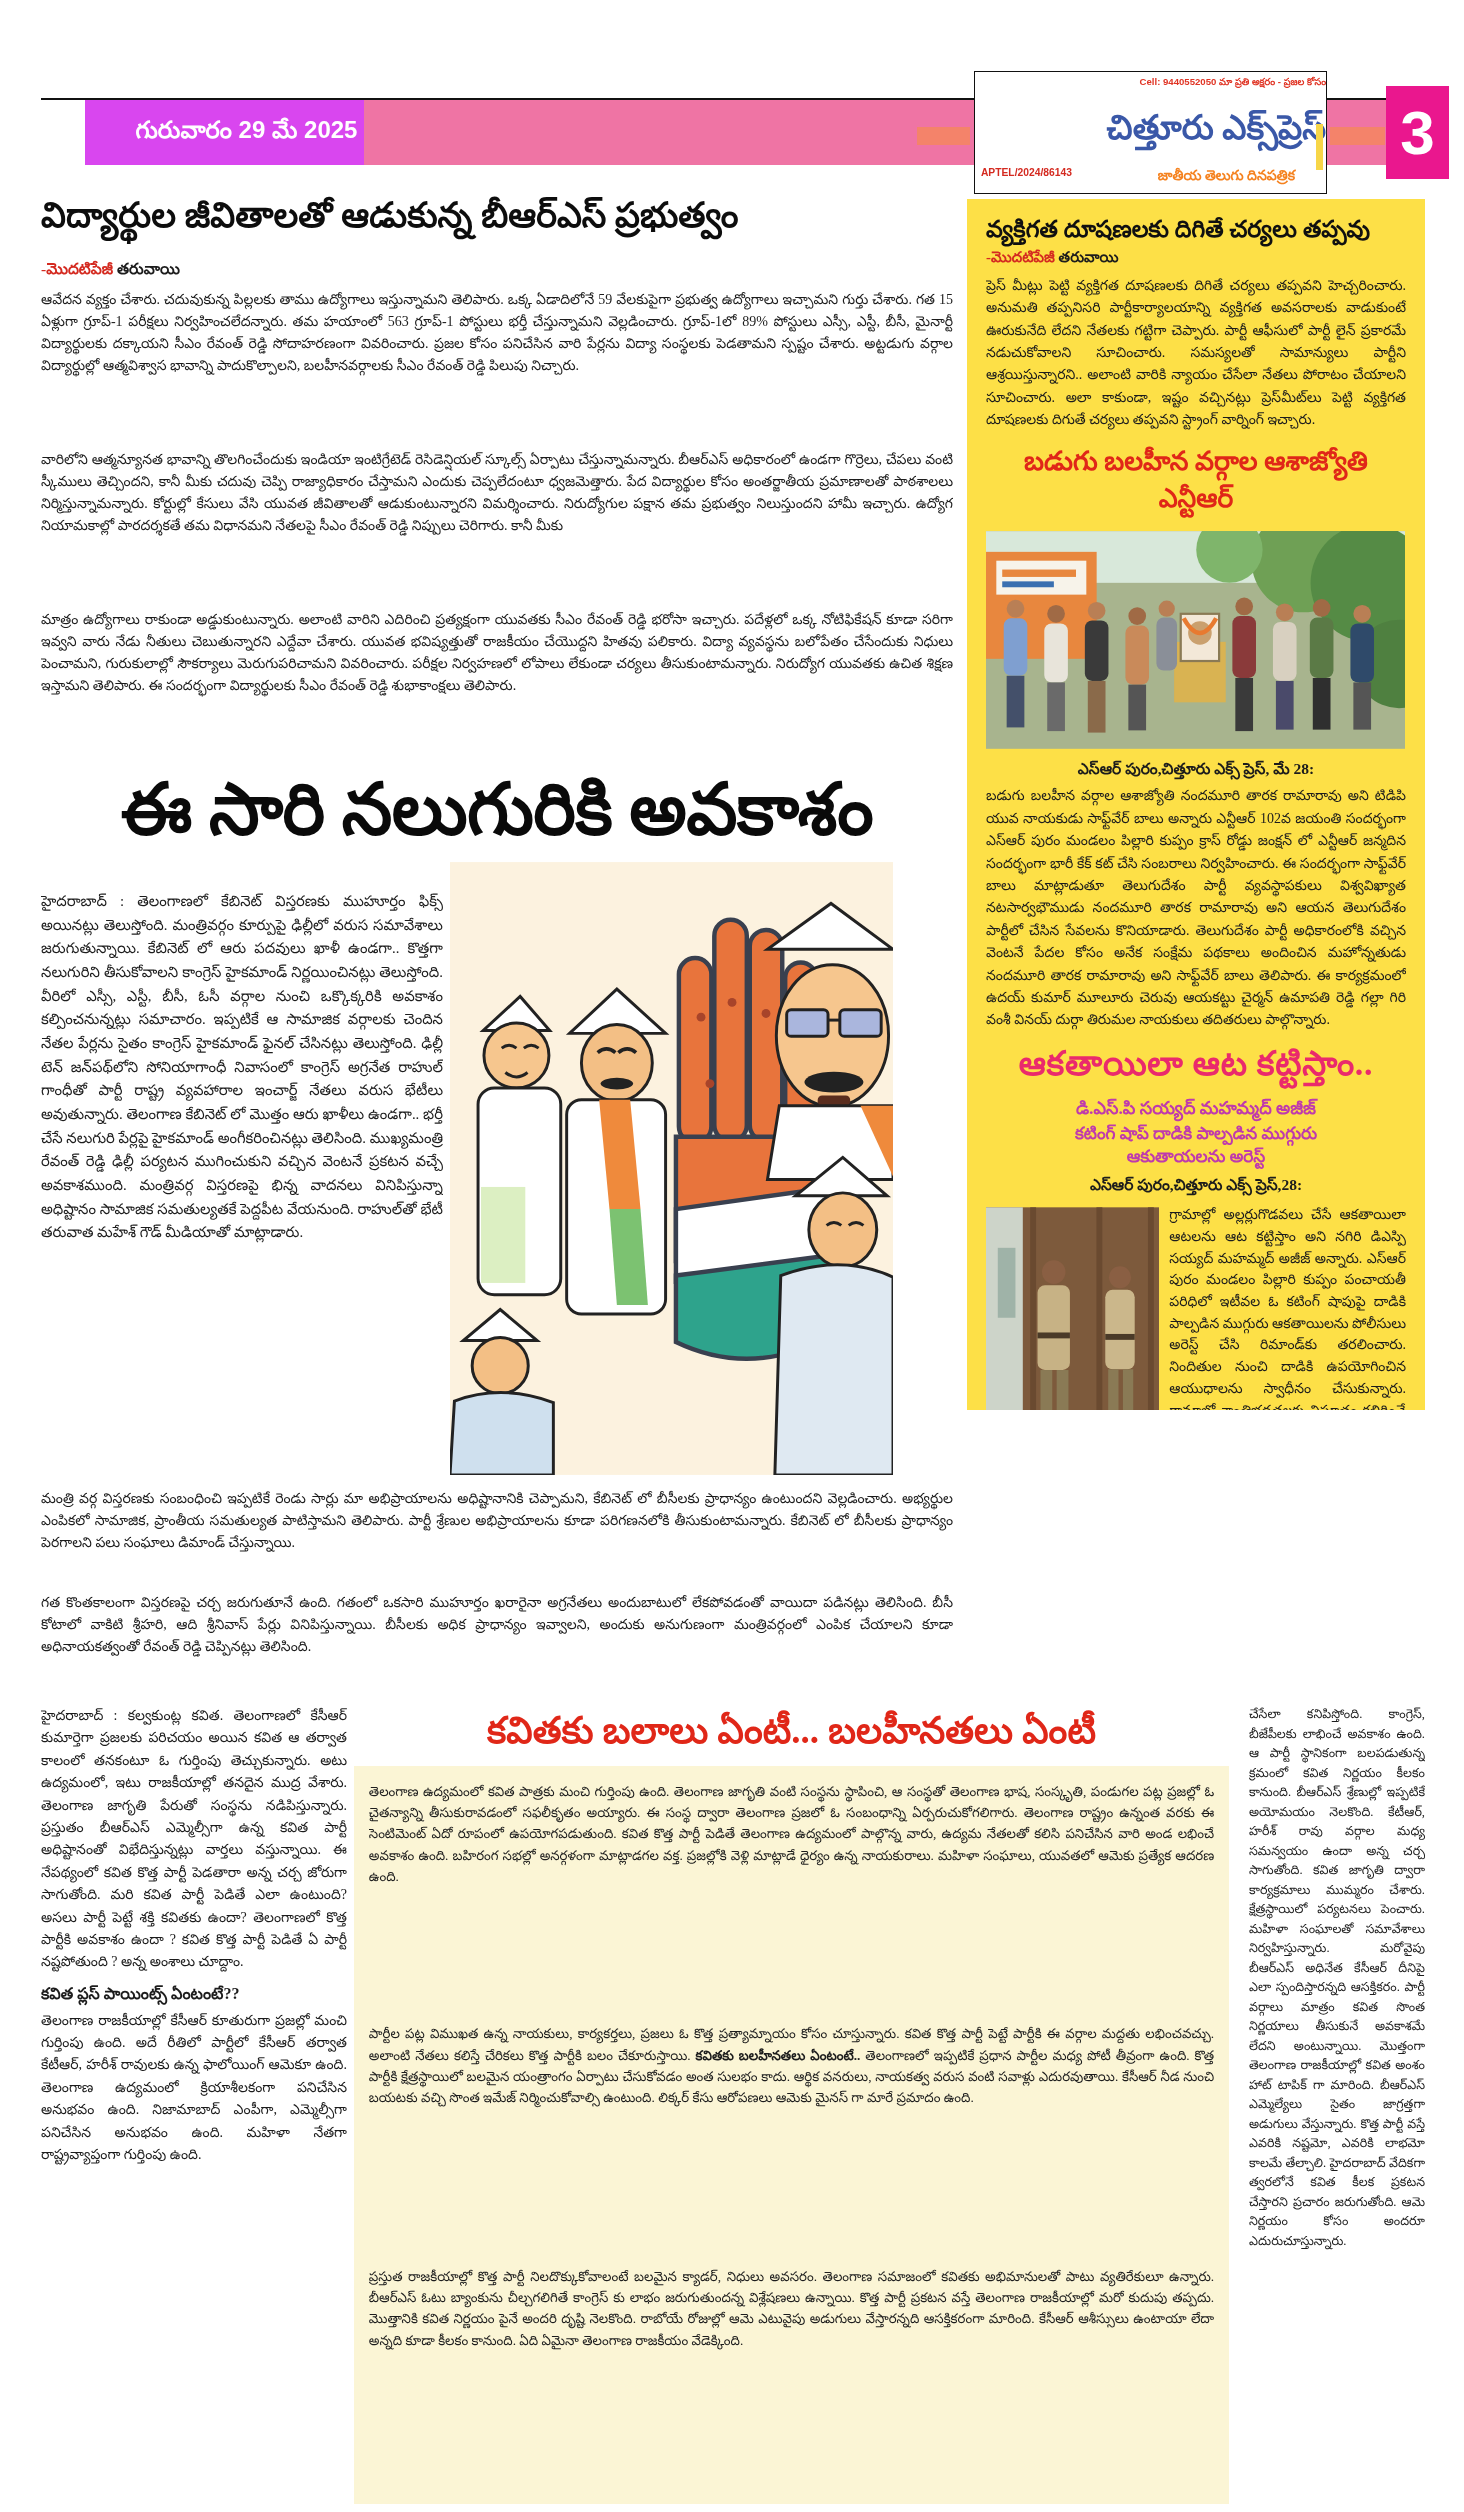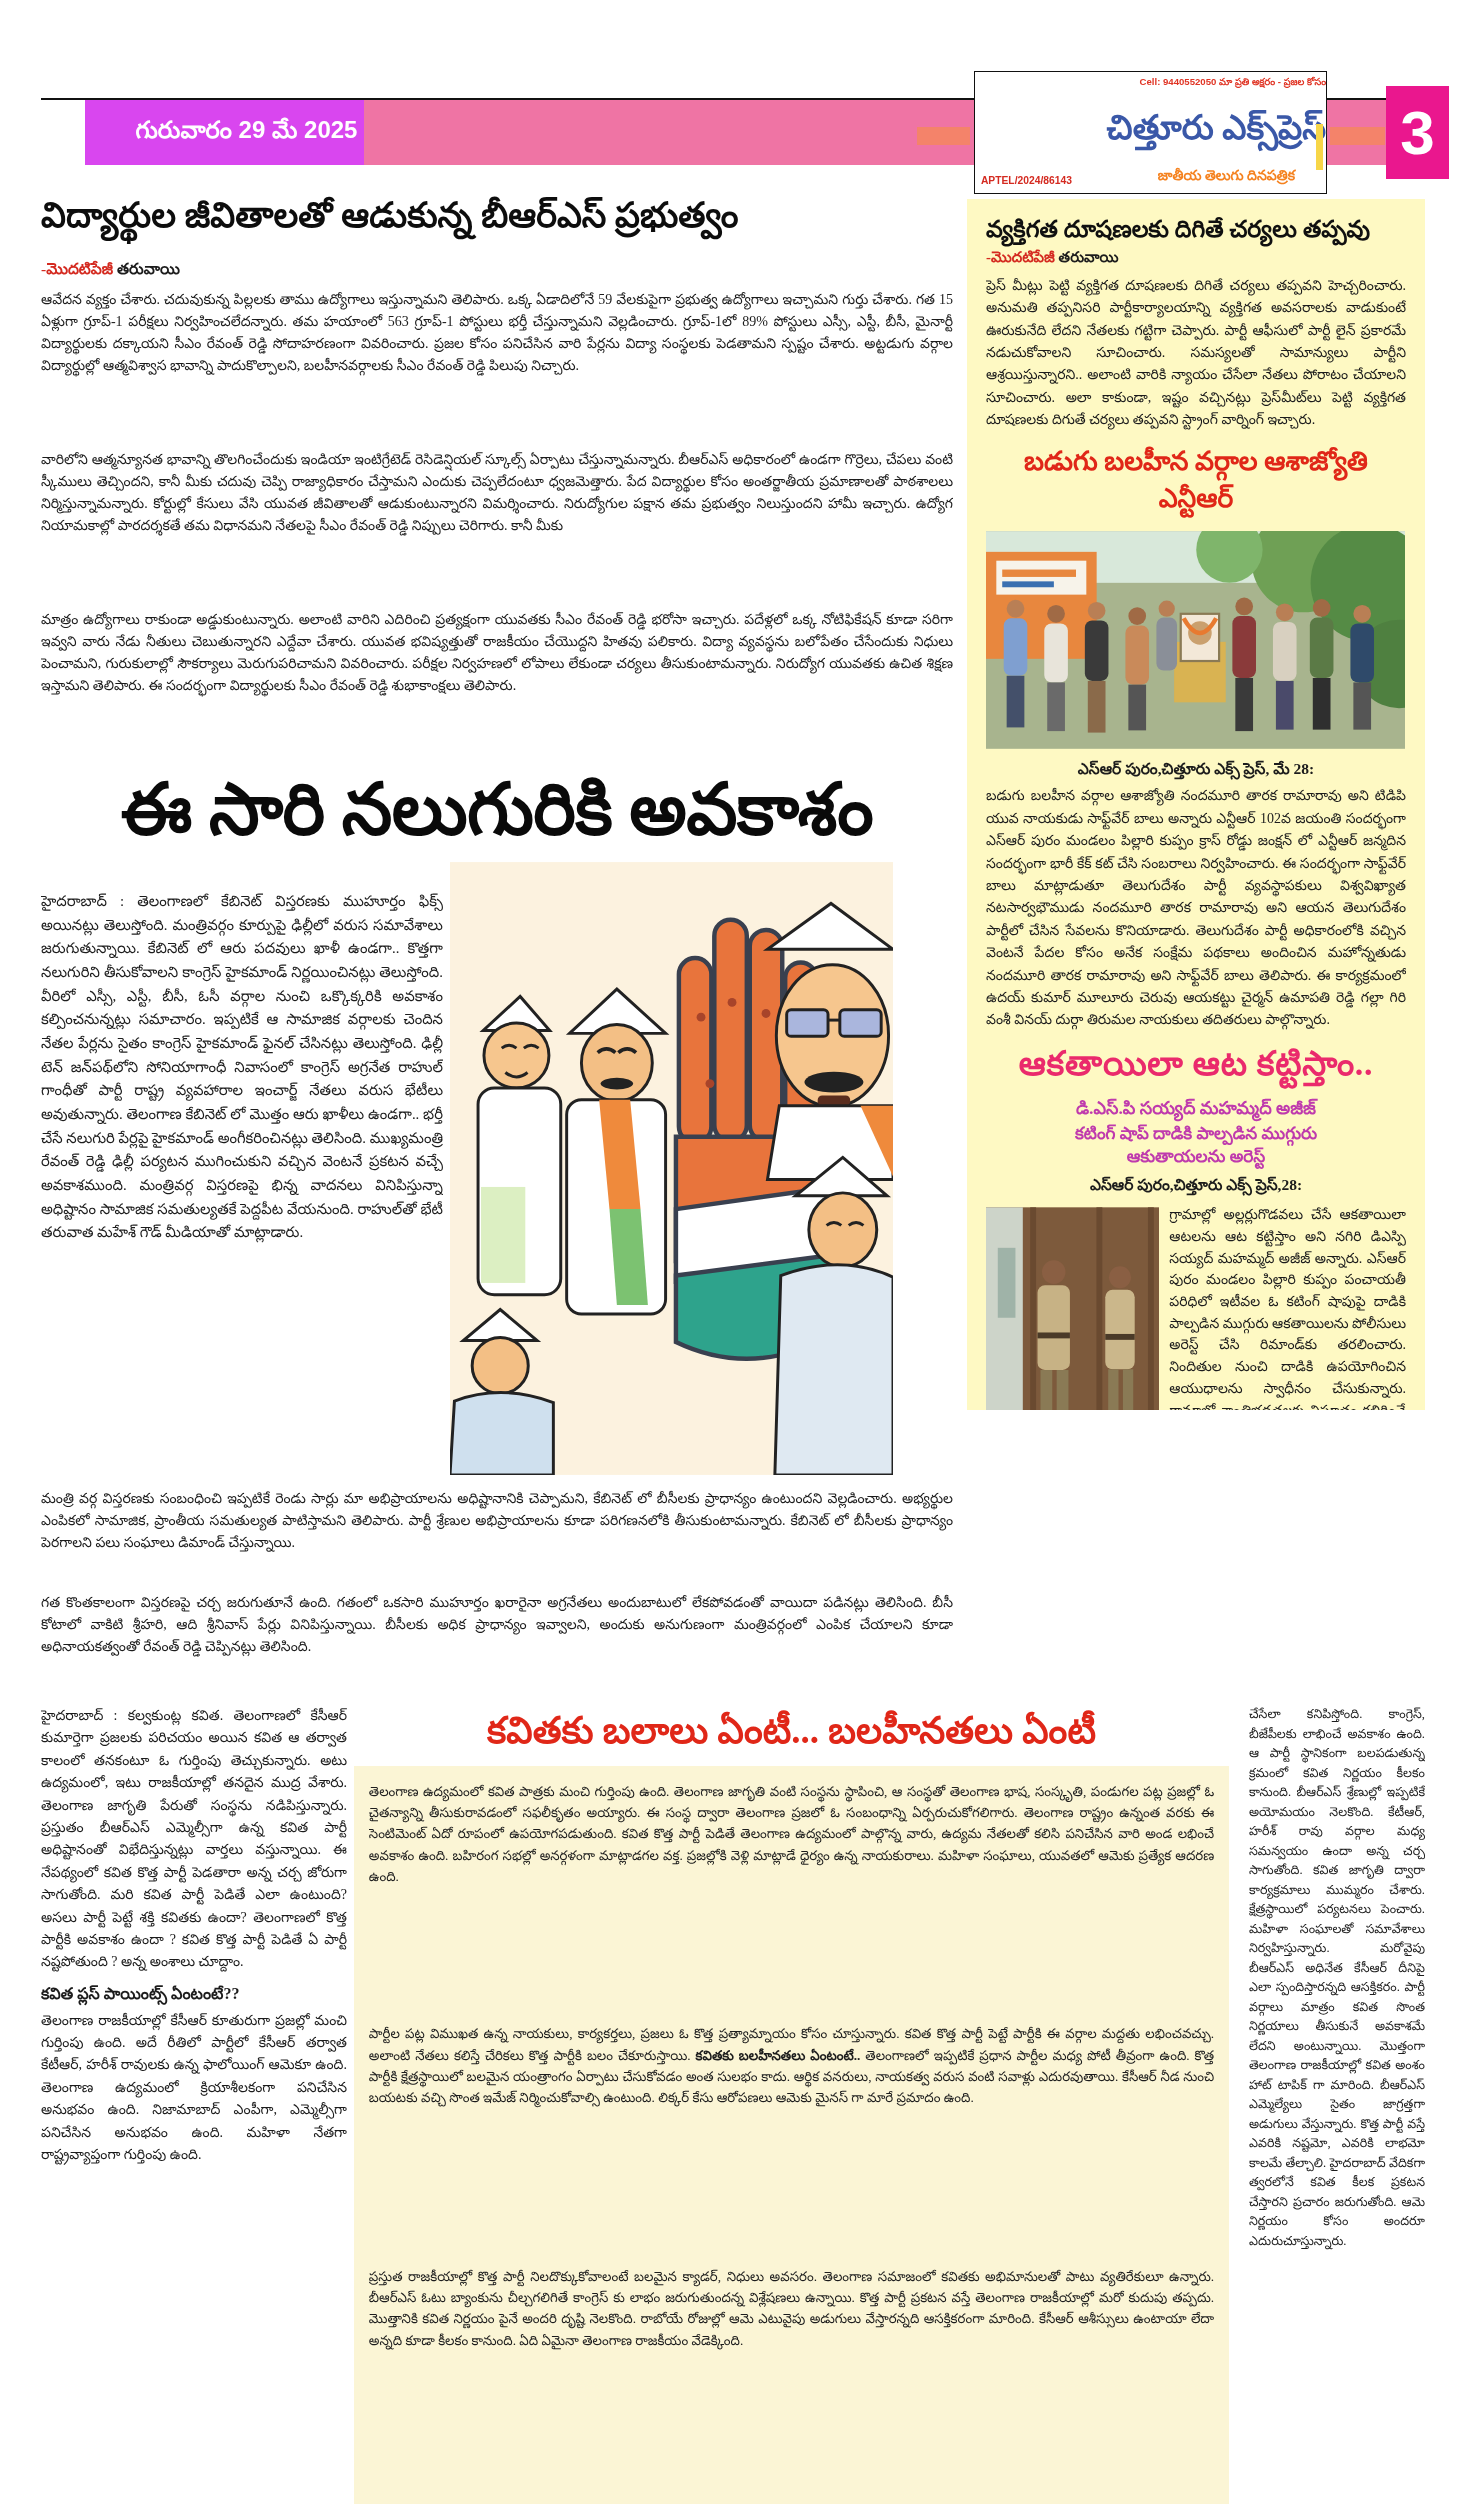--- a/index.html
+++ b/index.html
@@ -9,39 +9,39 @@
   .jt{text-align:justify;overflow:hidden;}
   
   .toprule{left:41px;top:98px;width:1384px;height:2.2px;background:#111;}
   .bar-l{left:41px;top:100px;width:323px;height:65px;background:#d946ef;display:flex;align-items:center;justify-content:center;margin-left:44px;}
   .bar-r{left:364px;top:100px;width:1061px;height:65px;background:#ef74a4;}
   .date{color:#fff;font-size:24px;font-weight:700;font-family:"Liberation Sans",sans-serif;}
   .logo{left:974px;top:71px;width:353px;height:123px;background:#fff;border:1.5px solid #111;box-sizing:border-box;text-align:right;padding-left:16px;}
   .logo .tl{font-size:9.6px;color:#e03424;font-weight:700;margin-top:3.7px;font-family:"Liberation Sans",sans-serif;}
   .logo .ttl{font-size:34px;font-weight:800;color:#3a58a8;line-height:1.1;margin-top:19px;
              text-shadow:0 0 1.5px #fff;}
-  .logo .reg{position:absolute;left:5.9px;bottom:7px;font-size:10.3px;color:#d42a20;font-weight:700;font-family:"Liberation Sans",sans-serif;}
+  .logo .reg{position:absolute;left:5.9px;bottom:15px;font-size:10.3px;color:#d42a20;font-weight:700;font-family:"Liberation Sans",sans-serif;}
   .logo .tag{position:absolute;right:31px;bottom:5.9px;font-size:14px;color:#f5821f;font-weight:800;}
   .logo .ystrip{position:absolute;right:3px;top:52px;width:7.4px;height:46px;background:#f7d648;}
   .dash{top:127px;height:17.7px;background:#f4836a;}
   .pnum{left:1386px;top:86px;width:63px;height:93px;background:#ea178e;display:flex;align-items:center;justify-content:center;}
   .pnum span{color:#fff;font-size:62px;font-weight:800;font-family:"Liberation Sans",sans-serif;}
   
   .h1a{left:41px;top:196px;width:915px;font-size:35px;font-weight:800;color:#0d0d0d;line-height:1.12;}
   .byline{font-size:15.5px;font-weight:700;}
   .red{color:#d42a20;}
   .cols3{display:flex;gap:19px;flex-direction:column;}
   .cols3 .c{flex:1;font-size:14px;line-height:1.58;}
   .banner{left:41px;top:769px;width:912px;font-size:72px;font-weight:800;color:#0a0a0a;text-align:center;letter-spacing:-0.7px;}
   .leadcol{left:41px;top:890px;width:402px;height:587px;font-size:14.8px;line-height:1.6;}
   .cartoon{left:450px;top:862px;width:443px;height:613px;}
   .rowb{left:41px;top:1488px;width:912px;height:188px;}
   .rowb .c{font-size:14px;line-height:1.58;height:188px;}
   
-  .gbox{left:967px;top:199px;width:458px;height:1211px;background:#fef9c3;box-sizing:border-box;padding:16px 19px;overflow:hidden;}
+  .gbox{left:967px;top:199px;width:458px;height:1211px;background:#fde047;box-sizing:border-box;padding:16px 19px;overflow:hidden;}
   .gbox .wh{font-size:23.6px;font-weight:800;color:#101010;line-height:1.25;}
   .gbox .gby{margin-top:4.4px;font-size:14.8px;font-weight:700;}
   .gbox .wb{margin-top:5.9px;font-size:14px;line-height:1.6;}
   .gbox .ntrh{margin-top:14.8px;font-size:26.6px;font-weight:800;color:#e02718;text-align:center;}
   .gbox .photo1{margin-top:10.3px;}
   .gbox .dl{margin-top:7.4px;font-size:15.5px;font-weight:700;text-align:center;}
   .gbox .nb{margin-top:4.4px;font-size:14px;line-height:1.6;}
   .gbox .rh{margin-top:13.3px;font-size:34px;font-weight:800;color:#ea2a6c;text-align:center;letter-spacing:0.7px;}
   .gbox .sub{margin-top:5.9px;font-size:17.7px;font-weight:800;color:#bf3aad;text-align:center;line-height:1.3;}
   .gbox .rb{margin-top:7.4px;font-size:14px;line-height:1.55;}

